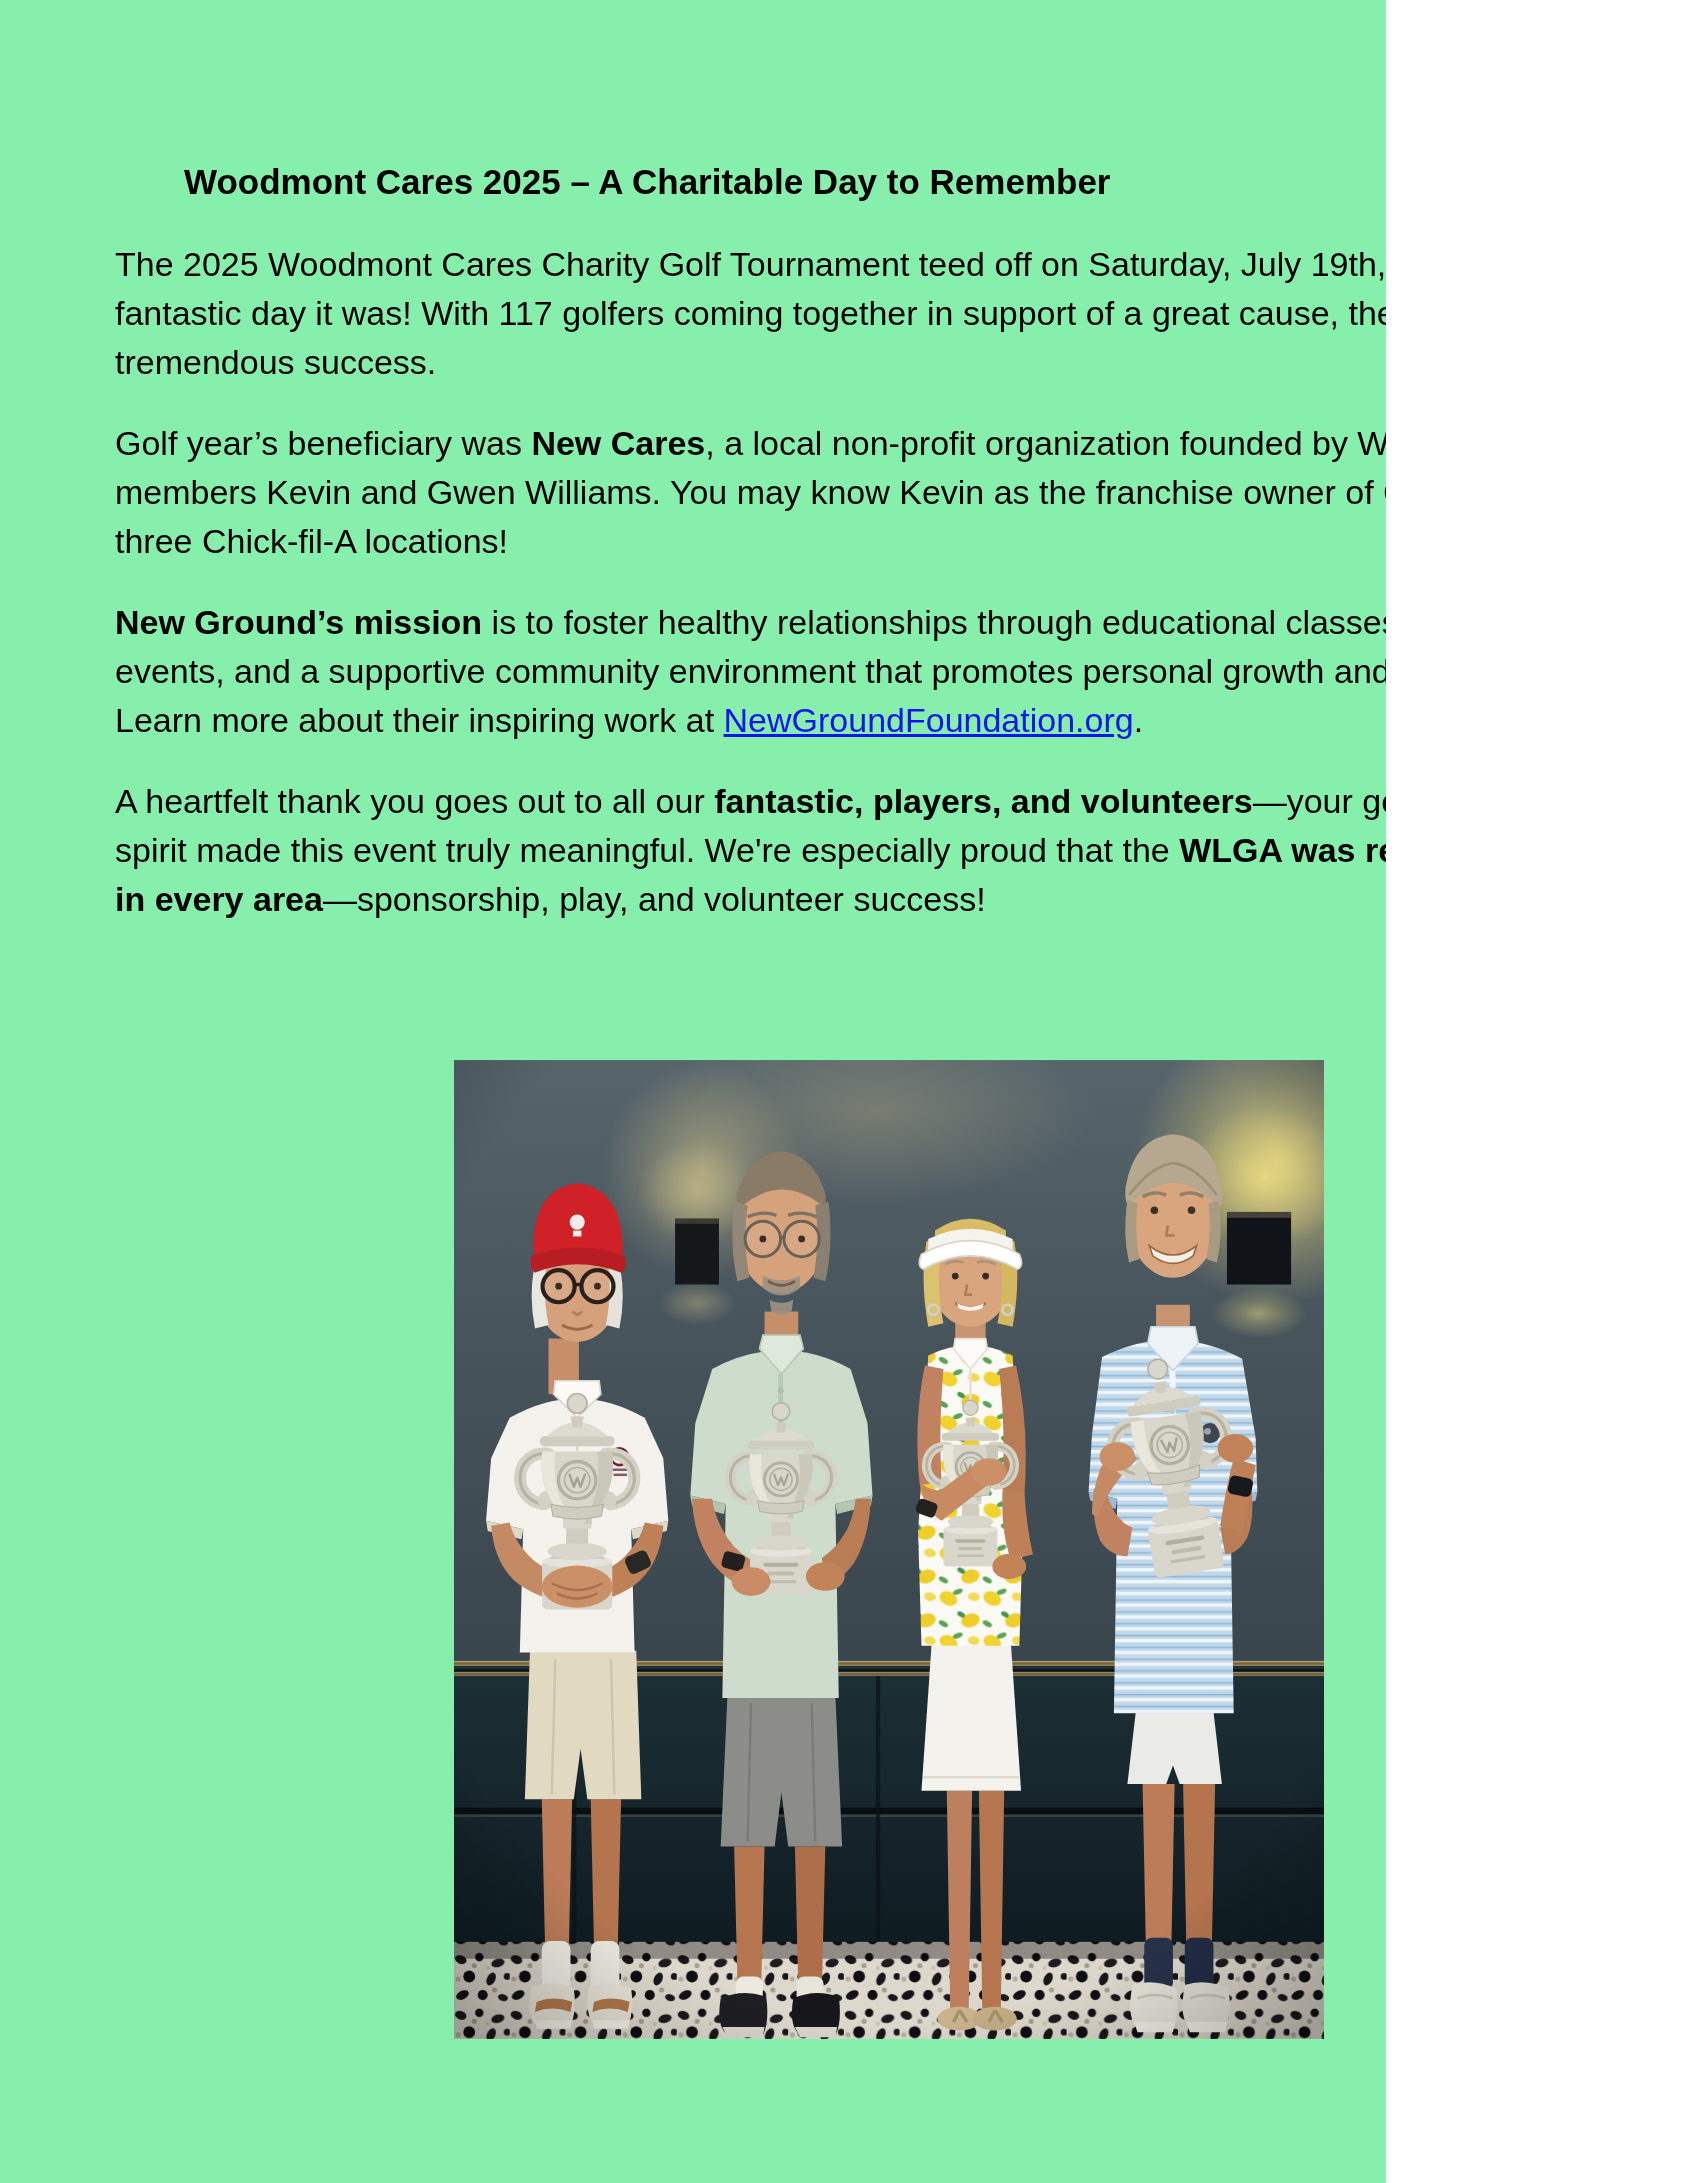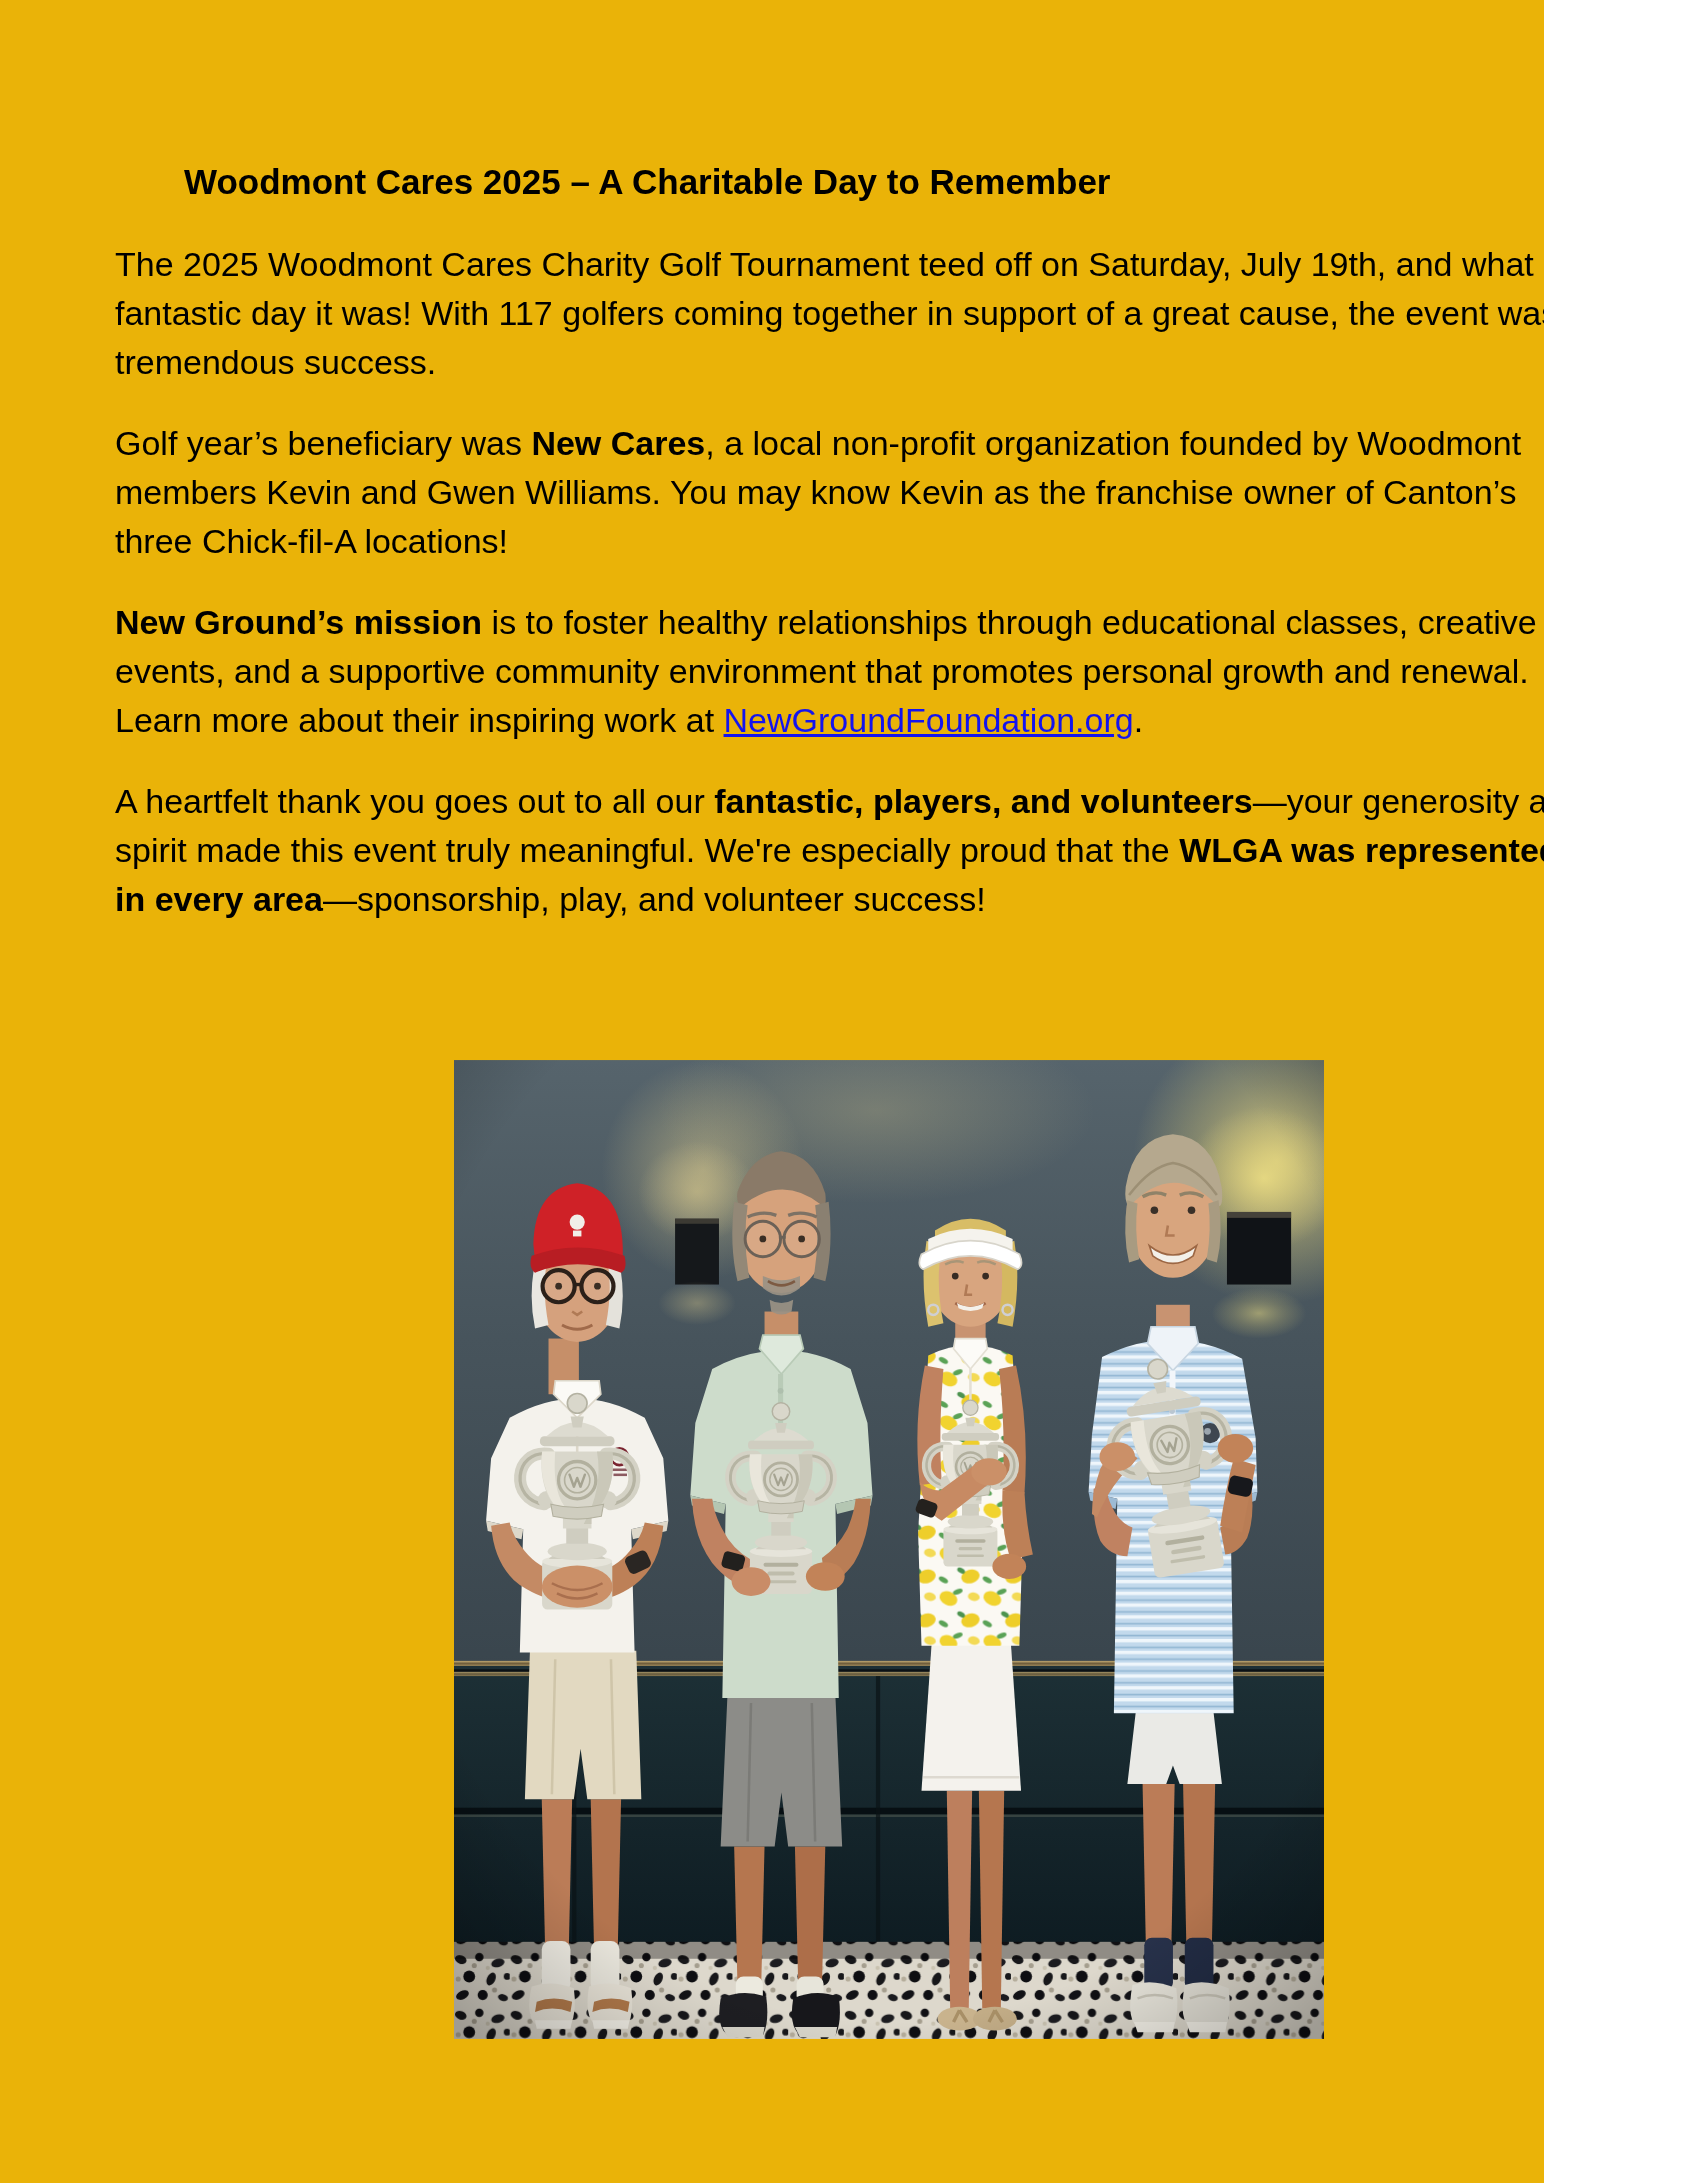--- a/index.html
+++ b/index.html
@@ -1,17 +1,17 @@
 <!DOCTYPE html>
 <html style="font-size:13.5px"><head>
 <meta charset="utf-8">
 <style>
   html,body{margin:0;padding:0;background:#ffffff;}
   #page{
-    position:relative;width:1544px;height:2183px;background:#eab308;
+    position:relative;width:1386px;height:2183px;background:#86efac;
     font-family:"Liberation Sans", sans-serif;color:#000;overflow:hidden;
   }
   .article{position:absolute;left:115px;top:157px;width:1475px;font-size:34px;line-height:49px;}
   .title{font-weight:bold;font-size:35px;line-height:49px;margin:0 0 34px 69px;white-space:nowrap;}
   .para{margin:0 0 32px 0;white-space:pre-wrap;}
   .b{font-weight:bold;}
   a.link{color:#1414ee;text-decoration:underline;cursor:pointer;margin-top:16px;}
   .photo{position:absolute;left:454px;top:1060px;width:870px;height:979px;}
   .photo svg{display:block;}
 </style>

